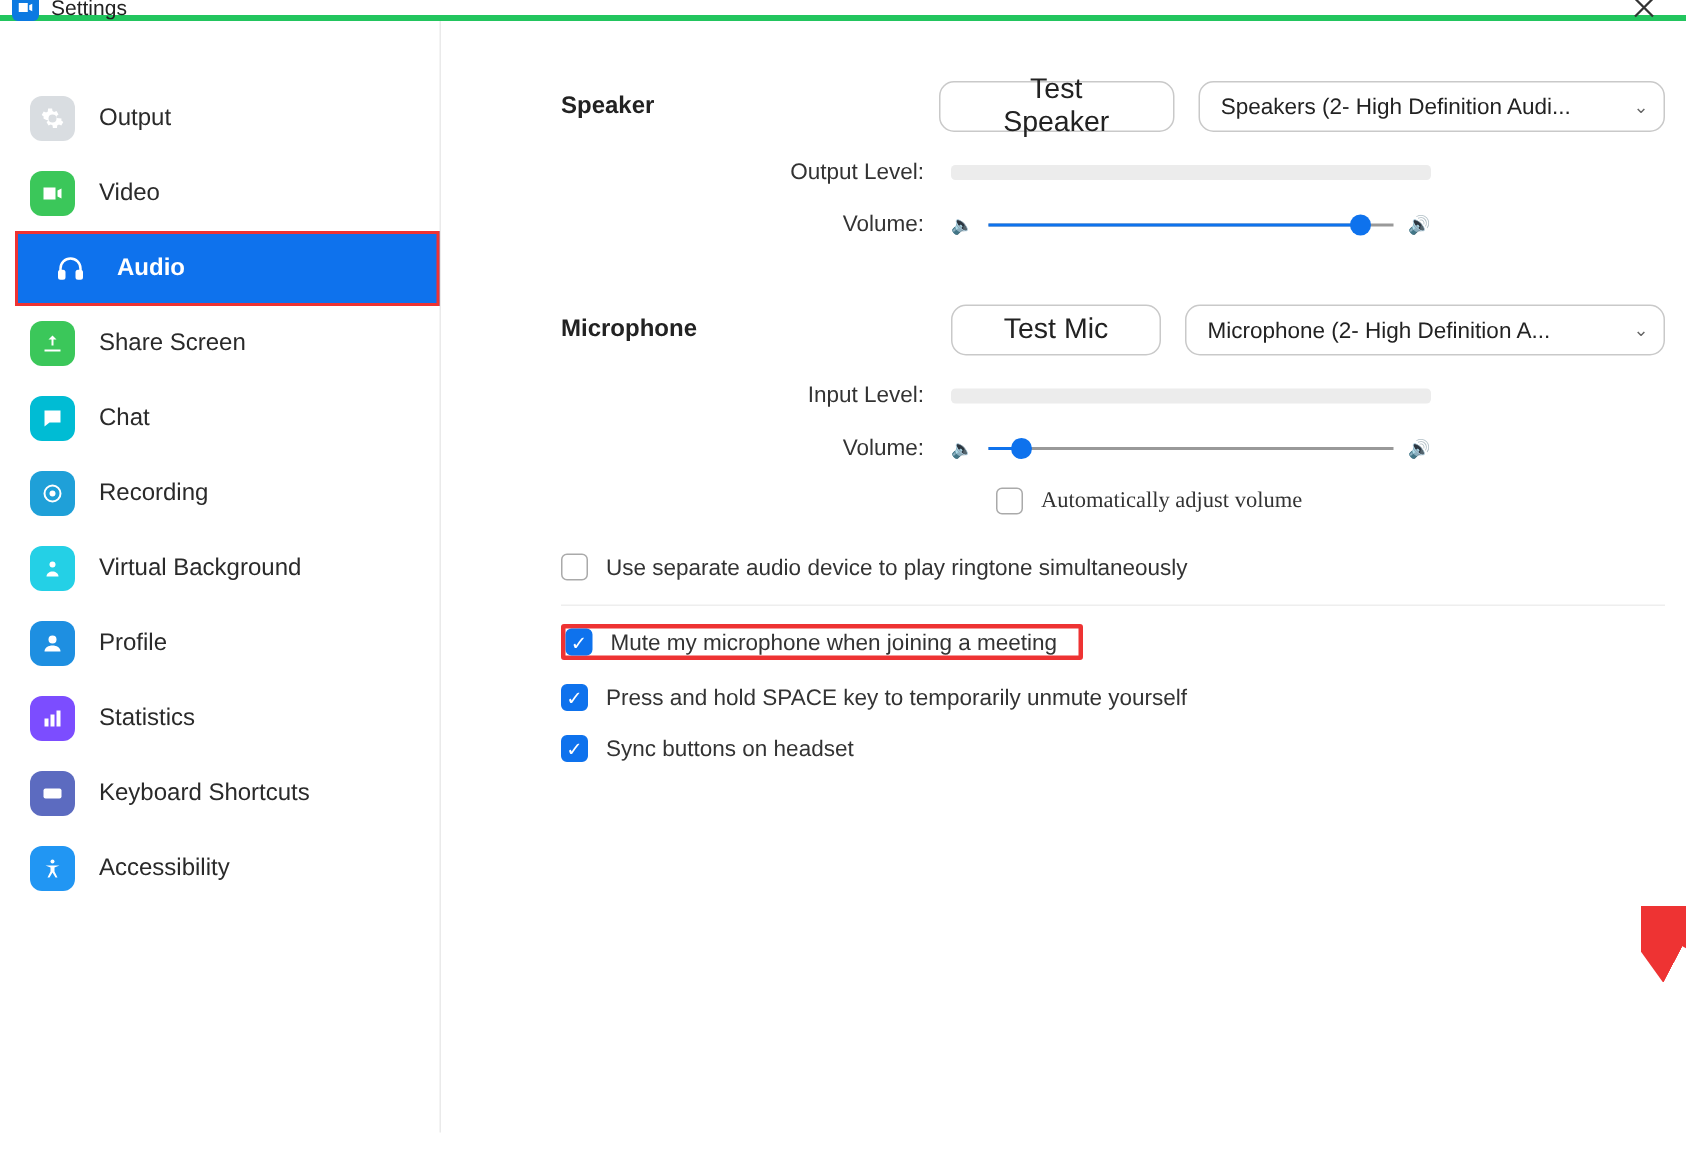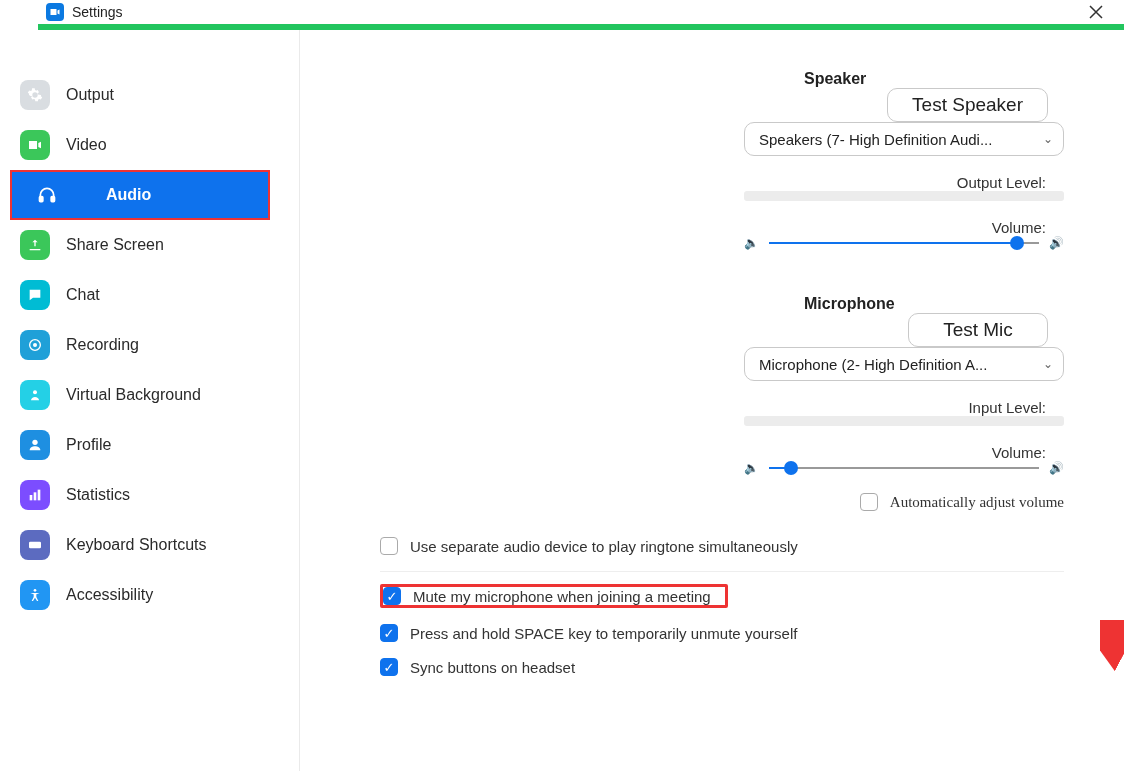--- a/index.html
+++ b/index.html
@@ -8,24 +8,23 @@
     width: 1124px; height: 771px;
     font-family: "Segoe UI", Arial, sans-serif;
     font-size: 15px;
     color: #333;
     background: #fff;
     overflow: hidden;
   }
   .titlebar {
     display: flex;
     align-items: center;
-    height: 30px;
+    height: 14px;
     padding: 2px 8px;
-    border-bottom: 6px solid #22c55e;
-    margin-left: 38px;
+    border-bottom: 4px solid #22c55e;
   }
   .titlebar .app-icon {
     width: 18px; height: 18px;
     background: #0b79e1;
     border-radius: 4px;
     display: inline-flex; align-items: center; justify-content: center;
     margin-right: 8px;
   }
   .titlebar .app-icon svg { width: 12px; height: 12px; fill: #fff; }
   .titlebar .title { font-size: 14px; color: #222; }
@@ -79,23 +78,22 @@
   .ic-indigo { background: #5c6bc0; }
   .ic-blue3 { background: #2196f3; }
 
   .main {
     flex: 1;
     padding: 40px 60px 20px 80px;
     position: relative;
   }
   .row {
     display: flex;
-    align-items: flex-end;
+    align-items: center;
     margin-bottom: 18px;
-    flex-direction: column;
   }
   .section-label {
     width: 260px;
     font-weight: 600;
     color: #222;
     font-size: 16px;
   }
   .lbl-right {
     width: 260px;
     text-align: right;
@@ -196,21 +194,21 @@
       <span>Output</span>
     </div>
     <div class="side-item">
       <span class="icon ic-green">
         <svg width="16" height="16" viewBox="0 0 24 24" fill="#fff">
             <path d="M3 6h12v12H3z M17 9l4-2v10l-4-2z"></path>
           </svg>
       </span>
       <span>Video</span>
     </div>
-    <div class="side-item active active-outline" style="width:260px;margin-left:10px;gap:28px;">
+    <div class="side-item active active-outline" style="width:283px;margin-left:10px;">
       <span class="icon">
         <svg width="20" height="20" viewBox="0 0 24 24" fill="none" stroke="#fff" stroke-width="2">
             <path d="M4 14v-2a8 8 0 0116 0v2"></path>
             <rect x="3" y="14" width="4" height="6" rx="1" fill="#fff"></rect>
             <rect x="17" y="14" width="4" height="6" rx="1" fill="#fff"></rect>
           </svg>
       </span>
       <span>Audio</span>
     </div>
     <div class="side-item">
@@ -284,21 +282,21 @@
       <span>Accessibility</span>
     </div>
   </div>
 
   <div class="main">
 
     <div class="row">
       <div class="section-label">Speaker</div>
       <button class="btn">Test Speaker</button>
       <div class="select">
-        <span>Speakers (7- High Definition Audi...</span>
+        <span>Speakers (2- High Definition Audi...</span>
         <span class="chev">⌄</span>
       </div>
     </div>
     <div class="row">
       <div class="lbl-right">Output Level:</div>
       <div class="level-bar"></div>
     </div>
     <div class="row" style="margin-bottom:45px;">
       <div class="lbl-right">Volume:</div>
       <div class="slider">

